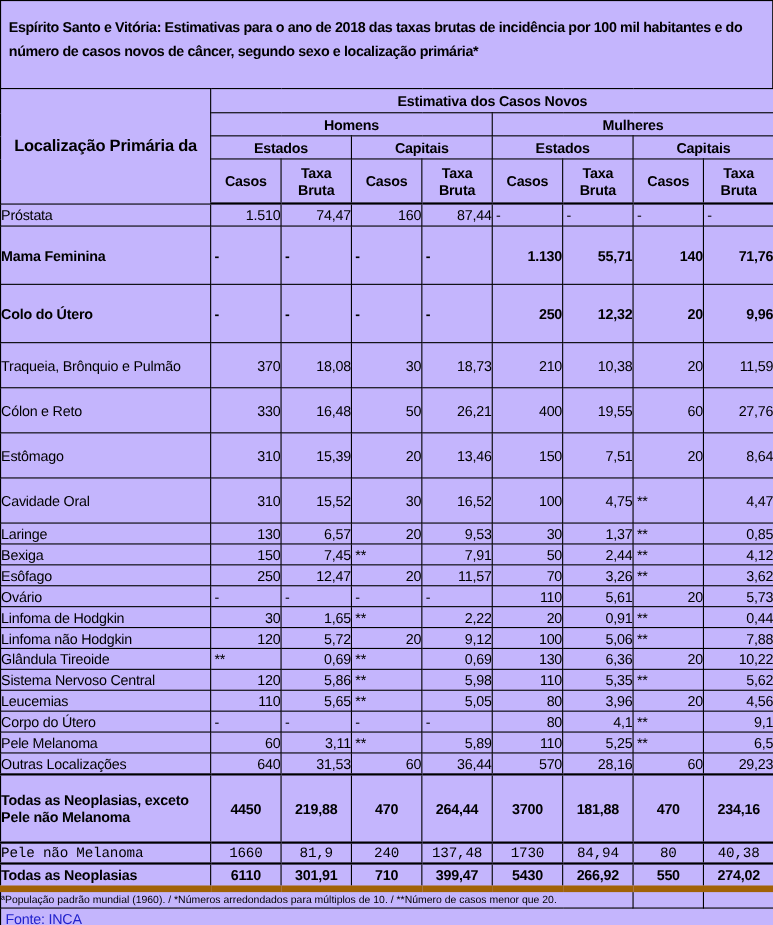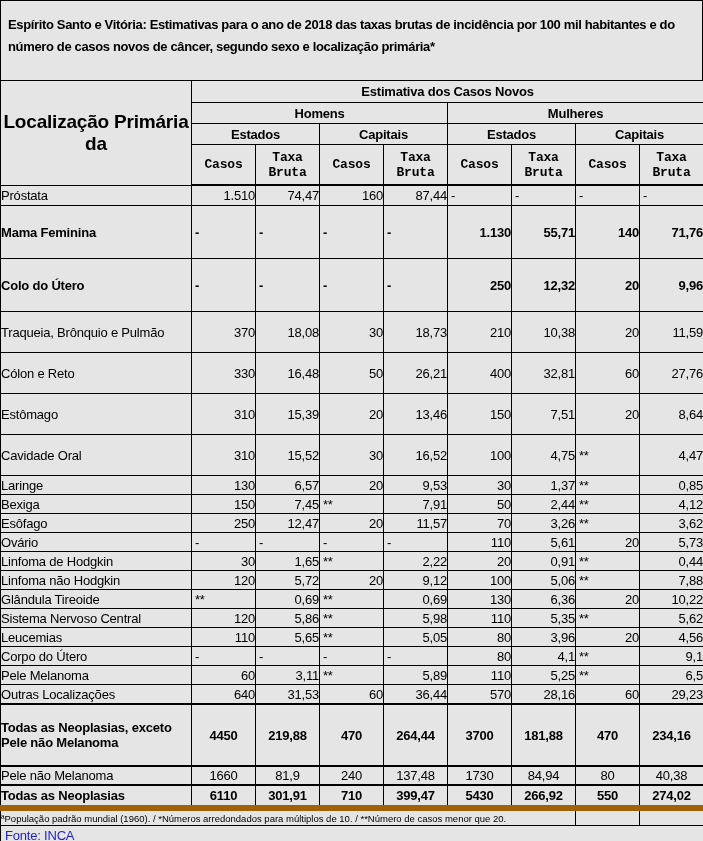--- a/index.html
+++ b/index.html
@@ -1,19 +1,19 @@
 <!DOCTYPE html>
 <html><head>
 <meta charset="utf-8">
 <style>
   html, body { margin: 0; padding: 0; background: #fff; }
   body { font-family: "Liberation Sans", sans-serif; color: #000; }
 
   .sheet {
-    width: 703px; height: 841px; box-sizing: border-box; background: #e5e5e5;
+    width: 703px; height: 841px; box-sizing: border-box; background: #c4b5fd;
   }
 
   .title-box {
     box-sizing: border-box; height: 80px;
     border: 1px solid #000; border-bottom: none;
     padding: 13px 12px 0 7px;
     font-weight: bold; font-size: 13px; line-height: 22px;
     letter-spacing: -0.35px;
   }
 
@@ -24,37 +24,37 @@
   table.est th, table.est td {
     border: 1px solid #000; overflow: hidden; vertical-align: middle;
     padding: 0;
   }
   table.est th {
     font-weight: bold; text-align: center; padding: 0 2px;
   }
   tr.hrow-top th { height: 21px; margin-top: 12px; }
   tr.hrow-sex th { height: 20px; }
   tr.hrow-region th { height: 20px; }
-  tr.hrow-measure th { height: 39px; border-bottom: 2px solid #000; font-family: Liberation Mono, monospace; }
-  th.corner { font-size: 19px; }
+  tr.hrow-measure th { height: 39px; border-bottom: 2px solid #000; }
+  th.corner { font-size: 15px; }
 
   td.lbl { text-align: left; padding-left: 4px; }
   td.num { text-align: right; padding-right: 5px; }
   td.num.sym { text-align: left; padding-left: 3px; padding-right: 0; }
 
   tr.rr-s  td { height: 19px; }
   tr.rr-xl td { height: 52px; font-weight: bold; }
   tr.rr-l  td { height: 40px; }
   tr.rr-s2 td { height: 18px; }
 
   tr.rr-sum1 td {
     height: 60px; font-weight: bold;
     border-top: 2px solid #000; border-bottom: 2px solid #000;
   }
-  tr.rr-mid  td { height: 17px; }
+  tr.rr-mid  td { height: 17px; font-family: Liberation Mono, monospace; }
   tr.rr-sum2 td {
     height: 19px; font-weight: bold;
     border-top: 2px solid #000; border-bottom: 6px solid #a16207;
   }
   tr.rr-sum1 td.num, tr.rr-mid td.num, tr.rr-sum2 td.num {
     text-align: center; padding-right: 0;
   }
 
   tr.fnote-row td { height: 14px; }
   td.fnote {
@@ -159,21 +159,21 @@
           <td class="num">20</td>
           <td class="num">11,59</td>
         </tr>
         <tr class="rr-l">
           <td class="lbl">Cólon e Reto</td>
           <td class="num">330</td>
           <td class="num">16,48</td>
           <td class="num">50</td>
           <td class="num">26,21</td>
           <td class="num">400</td>
-          <td class="num">32,81</td>
+          <td class="num">19,55</td>
           <td class="num">60</td>
           <td class="num">27,76</td>
         </tr>
         <tr class="rr-l">
           <td class="lbl">Estômago</td>
           <td class="num">310</td>
           <td class="num">15,39</td>
           <td class="num">20</td>
           <td class="num">13,46</td>
           <td class="num">150</td>

